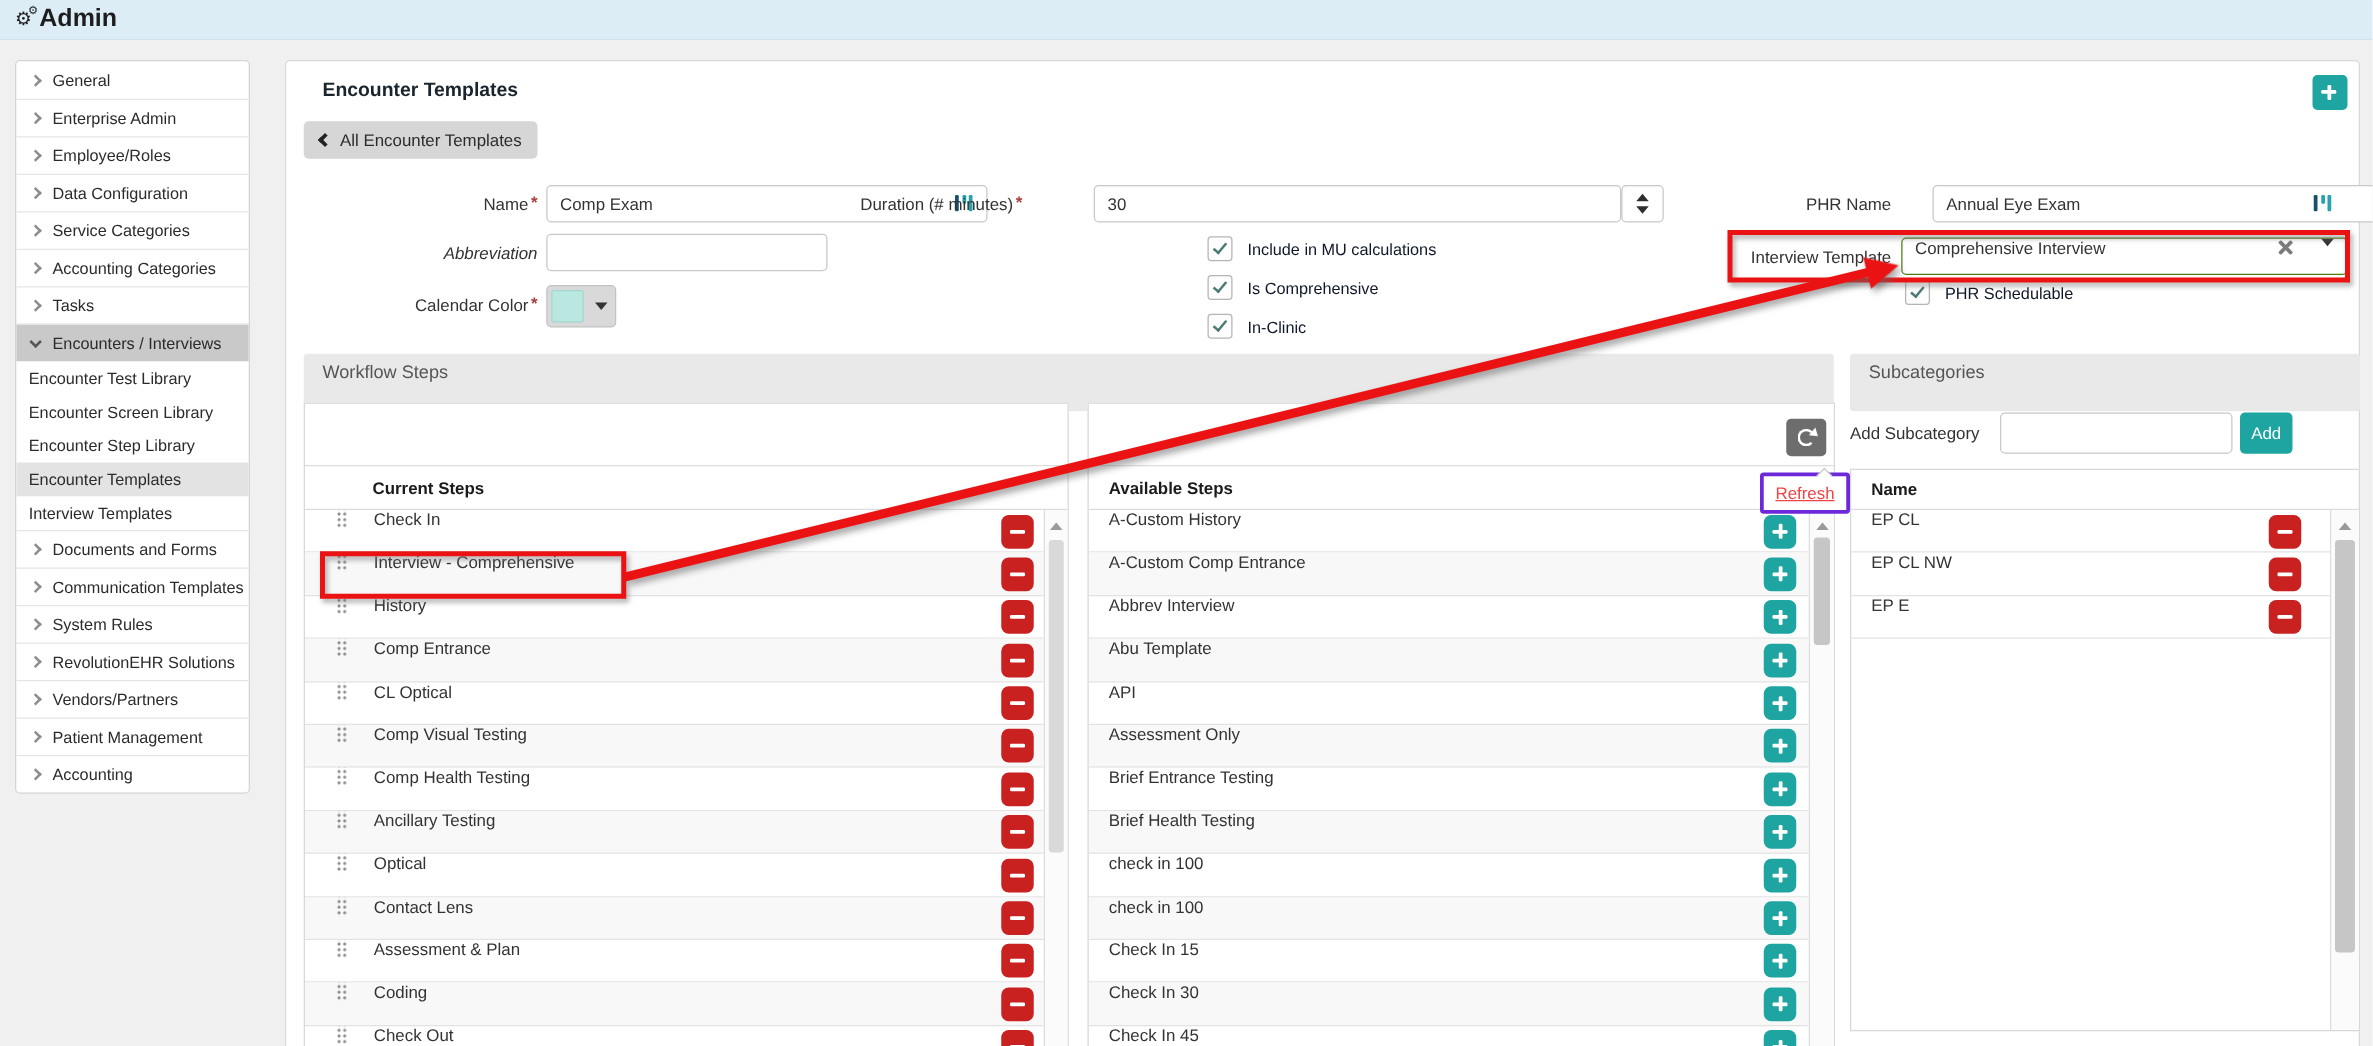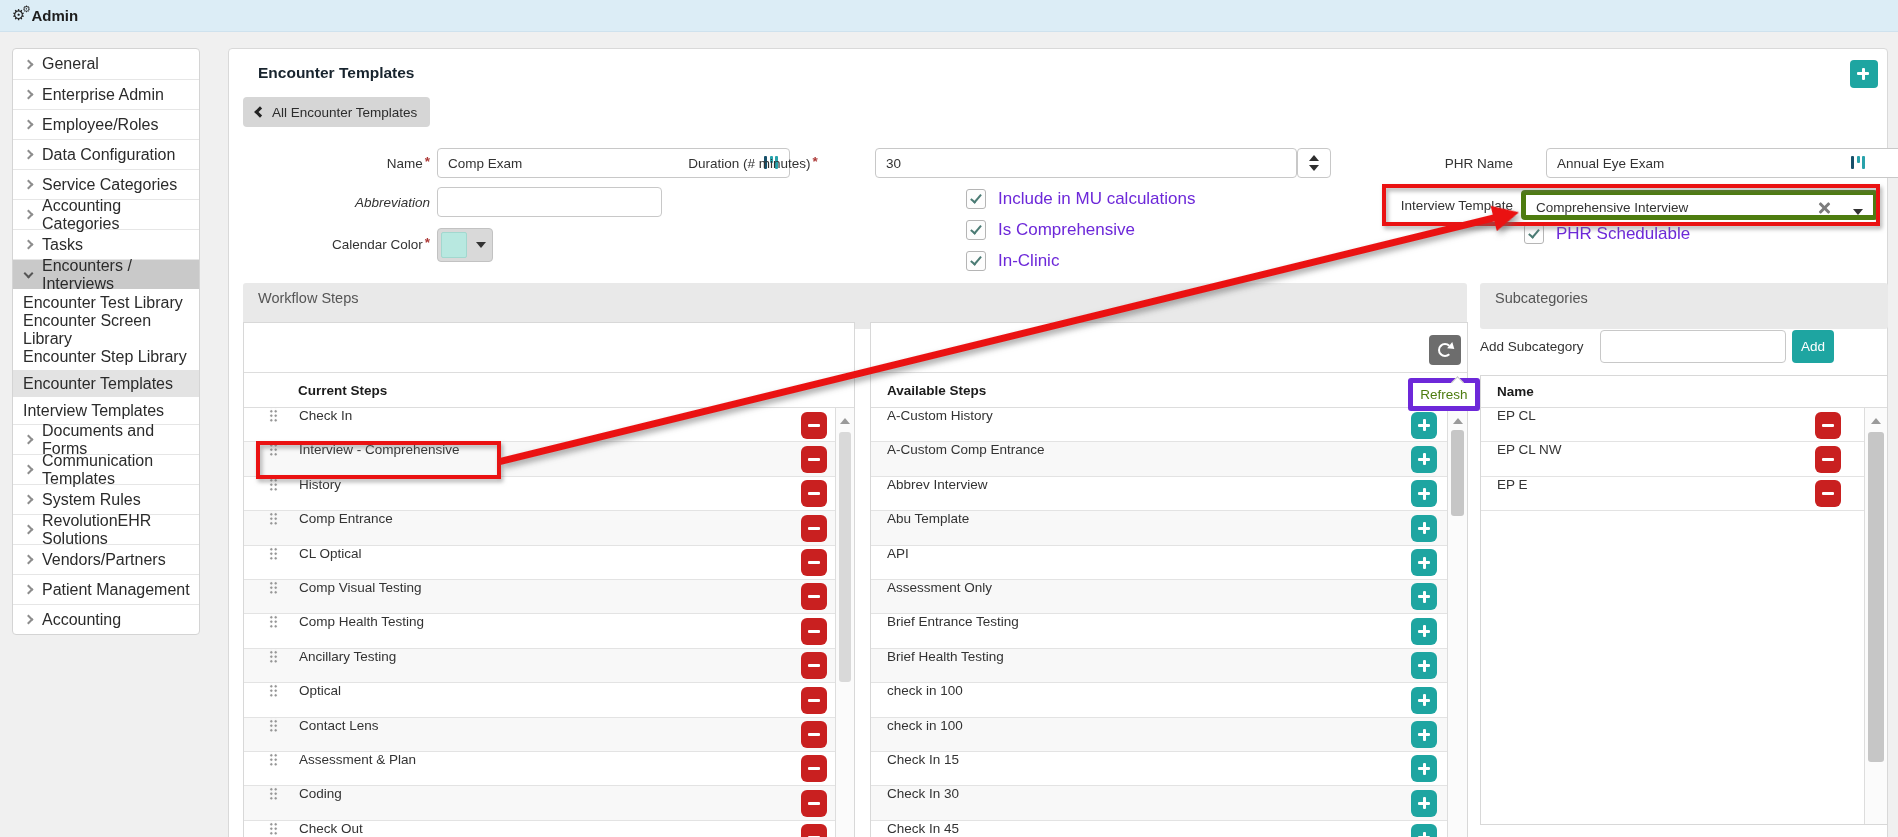--- a/index.html
+++ b/index.html
@@ -3,25 +3,25 @@
 <meta charset="utf-8">
 <style>
   * { margin:0; padding:0; box-sizing:border-box; }
   html,body { width:1898px; height:837px; overflow:hidden; }
   body { font-family:"Liberation Sans", sans-serif; background:#f0f0f0; position:relative; color:#333; }
 
   
   #topbar { position:absolute; left:0; top:0; width:1898px; height:32px; background:#dcedf6; border-bottom:1px solid #cfe2ee; display:flex; align-items:center; padding-left:12px; }
   .gears { font-family:"DejaVu Sans",sans-serif; color:#222; font-size:15px; line-height:1; position:relative; margin-right:6px; }
   .gears .g2 { font-size:9px; position:absolute; right:-5px; top:-3px; }
-  #topbar-title { font-size:15px; font-weight:bold; color:#1d1d1d; }
+  #topbar-title { font-size:20px; font-weight:bold; color:#1d1d1d; }
 
   
   #sidebar { position:absolute; left:12px; top:48px; width:188px; background:#fff; border:1px solid #d4d4d4; border-radius:4px; overflow:hidden; }
-  .side-item { display:flex; align-items:center; cursor:pointer; font-size:16px; color:#2b2b2b; }
+  .side-item { display:flex; align-items:center; cursor:pointer; font-size:13px; color:#2b2b2b; }
   .side-item.parent { height:30px; padding-left:12px; border-top:1px solid #e6e6e6; }
   .side-item.parent:first-child { border-top:none; }
   .side-item.child { height:27px; padding-left:10px; }
   .side-item.expanded { background:#c9c9c9; }
   .side-item.selected { background:#e3e3e3; }
   .chev { width:7px; height:7px; border-right:2px solid #8d8d8d; border-top:2px solid #8d8d8d; transform:rotate(45deg); margin-right:10px; flex:none; }
   .chev.down { border-color:#555; transform:rotate(135deg); margin-top:-3px; }
 
   
   #main-card { position:absolute; left:228px; top:48px; width:1660px; height:900px; background:#fff; border:1px solid #d9d9d9; border-radius:4px; }
@@ -44,36 +44,36 @@
   #calendar-swatch { width:26px; height:26px; background:#b8e8e0; border:1px solid #a2d8cf; border-radius:2px; }
   .caret-down { width:0; height:0; border-left:5px solid transparent; border-right:5px solid transparent; border-top:6px solid #333; margin-left:auto; }
   #duration-label { left:640px; top:156px; width:226px;text-align:center; }
   #duration-input { left:875px; top:148px; width:422px; }
   #duration-spinner { position:absolute; left:1297px; top:148px; width:34px; height:30px; border:1px solid #c8c8c8; border-radius:4px; background:#fff; display:flex; flex-direction:column; align-items:center; justify-content:center; gap:4px; cursor:pointer; }
   .tri-up { width:0; height:0; border-left:5px solid transparent; border-right:5px solid transparent; border-bottom:6px solid #2e2e2e; }
   .tri-dn { width:0; height:0; border-left:5px solid transparent; border-right:5px solid transparent; border-top:6px solid #2e2e2e; }
   #phr-label { left:1330px; top:156px; width:183px; }
   #phr-input { left:1546px; top:148px; width:357px; }
   #interview-label { left:1330px; top:198px; width:183px; }
-  #interview-select { position:absolute; left:1521px; top:190px; width:357px; height:30px; border:5px solid #4d7c0f; border-radius:4px; background:#fff; display:flex; align-items:flex-end; padding:0 10px; font-size:13.5px; color:#333; cursor:pointer; }
+  #interview-select { position:absolute; left:1521px; top:190px; width:357px; height:30px; border:1px solid #4d7c0f; border-radius:4px; background:#fff; display:flex; align-items:flex-start; padding:0 10px; font-size:13.5px; color:#333; cursor:pointer; }
   .xicon { margin-left:auto; position:relative; width:14px; height:14px; margin-right:22px; cursor:pointer; }
   .xicon::before,.xicon::after { content:""; position:absolute; left:6px; top:0; width:3px; height:14px; background:#7c7c7c; border-radius:1px; }
   .xicon::before { transform:rotate(45deg); } .xicon::after { transform:rotate(-45deg); }
 
   .merge-icon { position:absolute; right:9px; top:8px; display:flex; gap:2.5px; align-items:flex-start; }
   .merge-icon i { display:block; width:3px; border-radius:1px; }
   .mi1 { height:13px; background:#17506a; }
   .mi2 { height:7px; background:#29a2ab; }
   .mi3 { height:13px; background:#29a2ab; }
 
   
   .cbox { width:20px; height:20px; background:#fdfdfd; border:1px solid #b5b5b5; border-radius:3px; flex:none; cursor:pointer; }
   .tick { display:block; width:6px; height:11px; border:solid #4b7b74; border-width:0 2.5px 2.5px 0; transform:rotate(40deg); margin:2px 0 0 6px; }
   .cbrow { display:flex; align-items:center; height:20px; margin-bottom:11px; }
-  .cbrow span.cblabel { margin-left:12px; font-size:17px; color:#6d28d9; }
+  .cbrow span.cblabel { margin-left:12px; font-size:13px; color:#0f172a; }
   #mid-checkboxes { position:absolute; left:966px; top:189px; }
   #phr-sched-row { position:absolute; left:1524px; top:224px; }
 
   
   .section-bar { position:absolute; height:46px; background:#e9e9e9; border-radius:3px; font-size:14.5px; color:#555; line-height:30px; padding-left:15px; }
   #workflow-bar { left:243px; top:283px; width:1224px; }
   #subcat-bar { left:1480px; top:283px; width:408px; }
 
   
   .panel { position:absolute; top:322px; background:#fff; border:1px solid #d8d8d8; height:600px; }
@@ -106,21 +106,21 @@
   .scroll-up { width:0; height:0; border-left:5px solid transparent; border-right:5px solid transparent; border-bottom:6px solid #9a9a9a; margin:10px auto 0; cursor:pointer; }
   .scroll-thumb { position:absolute; left:3px; right:3px; background:#c6c6c6; border-radius:3px; cursor:pointer; }
   #current-thumb { top:24px; height:250px; background:#d9d9d9; }
   #available-thumb { top:22px; height:86px; }
   #subcat-thumb { top:24px; height:330px; }
 
   
   #refresh-btn { position:absolute; right:6px; top:12px; width:32px; height:30px; background:#6d6d6d; border-radius:4px; cursor:pointer; }
   .refresh-glyph { position:absolute; left:9px; top:8px; width:14px; height:14px; border:2px solid #fff; border-radius:50%; border-right-color:transparent; }
   .refresh-glyph::after { content:""; position:absolute; right:-5px; top:-2px; width:0; height:0; border-top:4px solid transparent; border-bottom:4px solid transparent; border-left:6px solid #fff; transform:rotate(40deg); }
-  #refresh-tooltip { position:absolute; left:1408px; top:378px; width:72px; height:33px; background:#fff; border:5px solid #6d28d9; border-radius:3px; display:flex; align-items:center; justify-content:center; font-size:13.5px; color:#4d7c0f; z-index:30; }
+  #refresh-tooltip { position:absolute; left:1408px; top:378px; width:72px; height:33px; background:#fff; border:3px solid #6d28d9; border-radius:3px; display:flex; align-items:center; justify-content:center; font-size:13.5px; color:#ef4444; z-index:30;text-decoration:underline; }
   #refresh-tooltip::before { content:""; position:absolute; top:-5px; right:13px; width:8px; height:8px; background:#fff; border-left:1px solid #c3c3c3; border-top:1px solid #c3c3c3; transform:rotate(45deg); }
 
   
   #subcat-add-label { position:absolute; left:1480px; top:339px; font-size:13.5px; color:#333; }
   #subcat-input { left:1600px; top:330px; width:186px; height:33px; }
   #subcat-add-btn { position:absolute; left:1792px; top:330px; width:42px; height:33px; background:#1ea5a1; color:#fff; border-radius:4px; font-size:13.5px; display:flex; align-items:center; justify-content:center; cursor:pointer; }
   #subcat-tbl { position:absolute; left:1480px; top:375px; width:408px; height:450px; background:#fff; border:1px solid #d8d8d8; }
   #subcat-head { height:32px; border-bottom:1px solid #ddd; display:flex; align-items:center; padding-left:16px; font-weight:bold; font-size:13.5px; color:#1b1b1b; }
   #subcat-rows { position:absolute; left:0; top:32px; right:23px; bottom:0; overflow:hidden; }
   #subcat-rows .lrow { padding-left:16px; }

